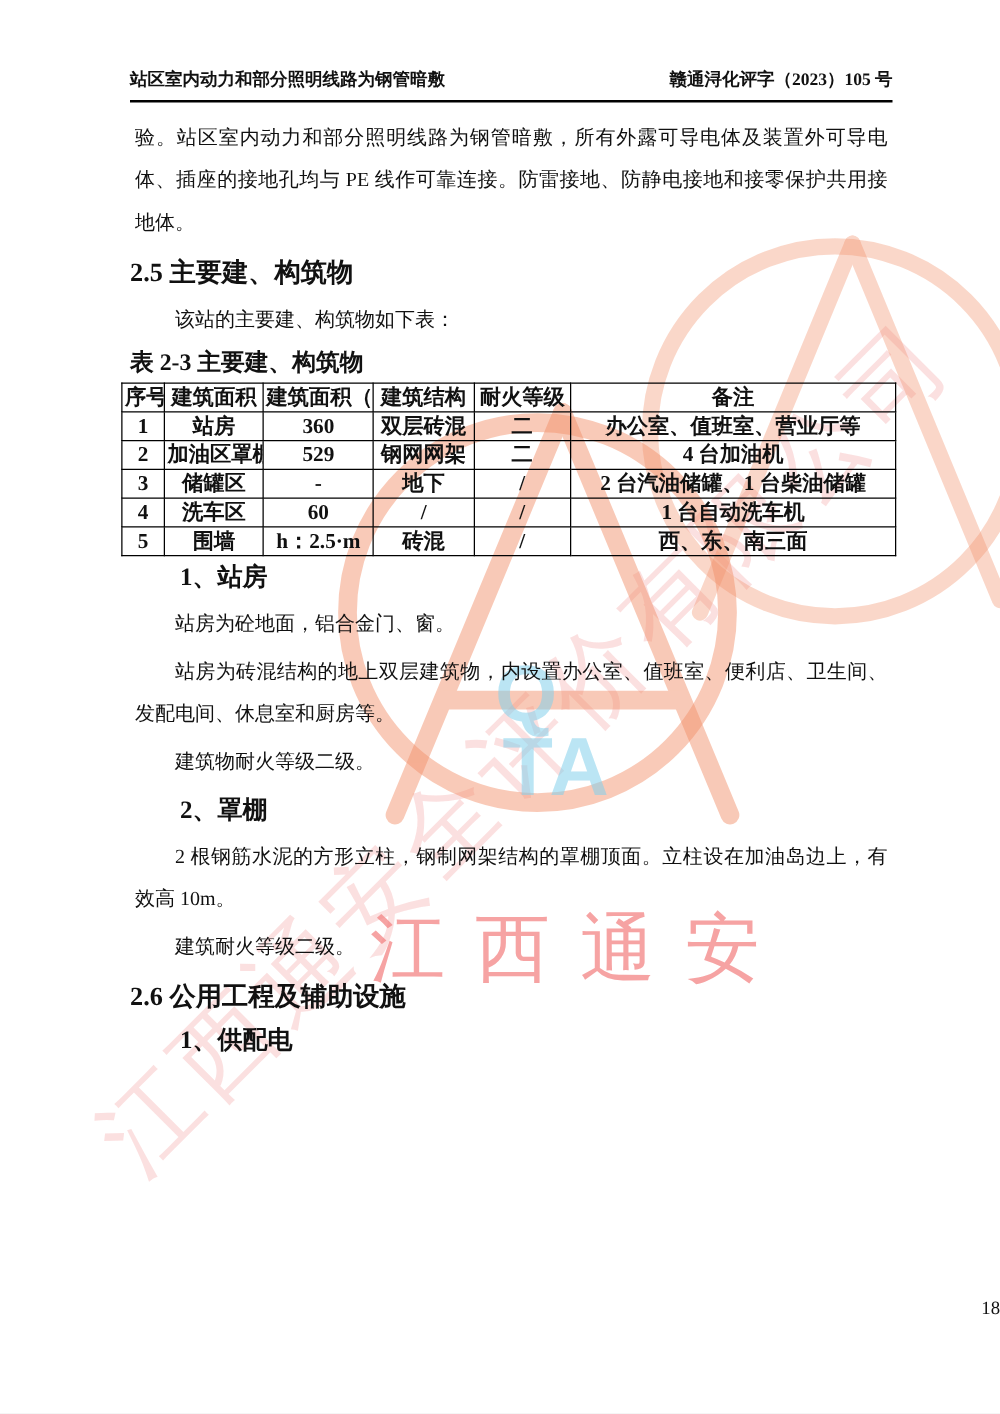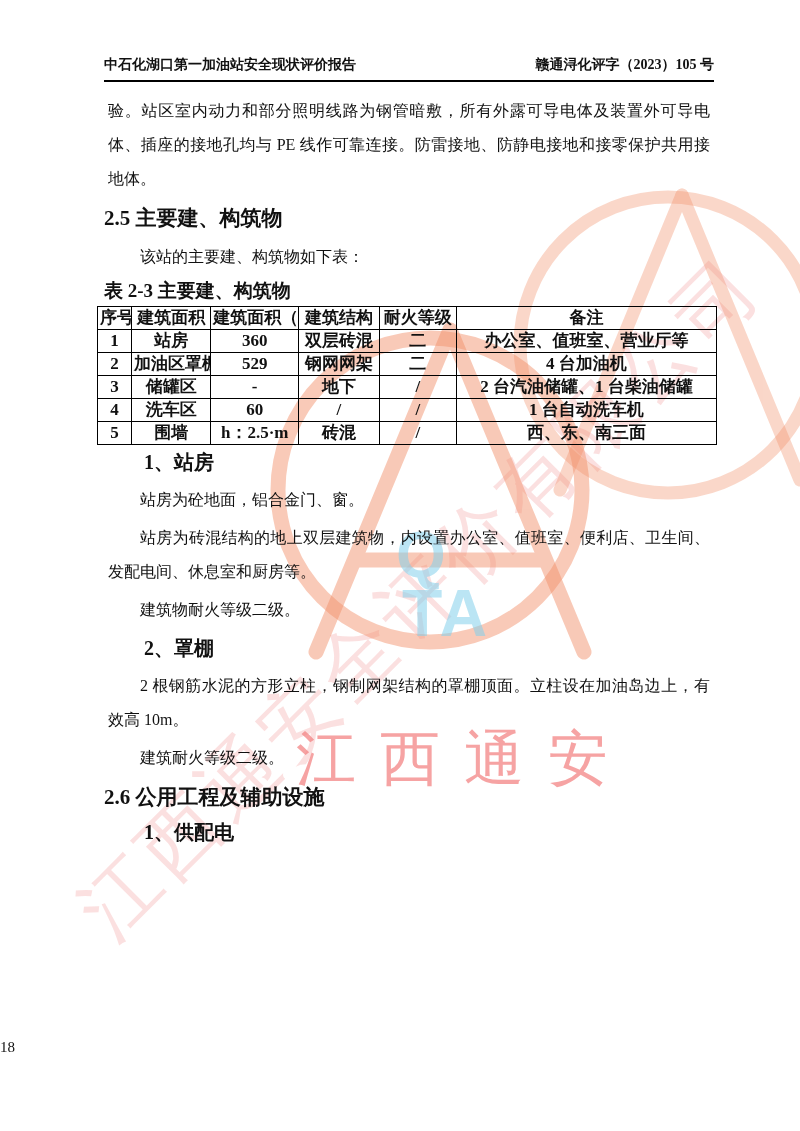--- a/index.html
+++ b/index.html
@@ -58,21 +58,21 @@
     border-collapse:collapse; font-size:17px; table-layout:fixed;
     background:transparent;
   }
   table.buildings th, table.buildings td {
     border:1.5px solid #000; height:22px; padding:0 2px;
     text-align:center; vertical-align:middle;
     font-weight:bold; line-height:1.15; overflow:hidden; white-space:nowrap;
   }
   .footer {
     position:absolute; left:0; right:0; top:1038px;
-    text-align:left; font-size:15px; line-height:18px;
+    text-align:right; font-size:15px; line-height:18px;
   }
 </style>
 </head>
 <body>
 
 <div class="page">
 
   <div class="wm-layer">
     <div class="wm-diagonal">江西通安全评价有限公司</div>
     <svg width="800" height="1131" viewBox="0 0 800 1131" style="position:absolute;left:0;top:0;">
@@ -91,21 +91,21 @@
       </g>
     </svg>
     <div class="wm-blue-q">Q</div>
     <div class="wm-blue-ta">TA</div>
     <div class="wm-red">江西通安</div>
   </div>
 
   <div class="content">
 
     <div class="doc-header">
-      <span>中石化湖口第一加油站安全现状评价报告</span>
+      <span>站区室内动力和部分照明线路为钢管暗敷</span>
       <span>赣通浔化评字（2023）105 号</span>
     </div>
 
     <p class="para first">验。站区室内动力和部分照明线路为钢管暗敷，所有外露可导电体及装置外可导电体、插座的接地孔均与 PE 线作可靠连接。防雷接地、防静电接地和接零保护共用接地体。</p>
 
     <h2 class="section">2.5 主要建、构筑物</h2>
     <p class="para indent">该站的主要建、构筑物如下表：</p>
     <div class="caption">表 2-3 主要建、构筑物</div>
 
     <table class="buildings">

